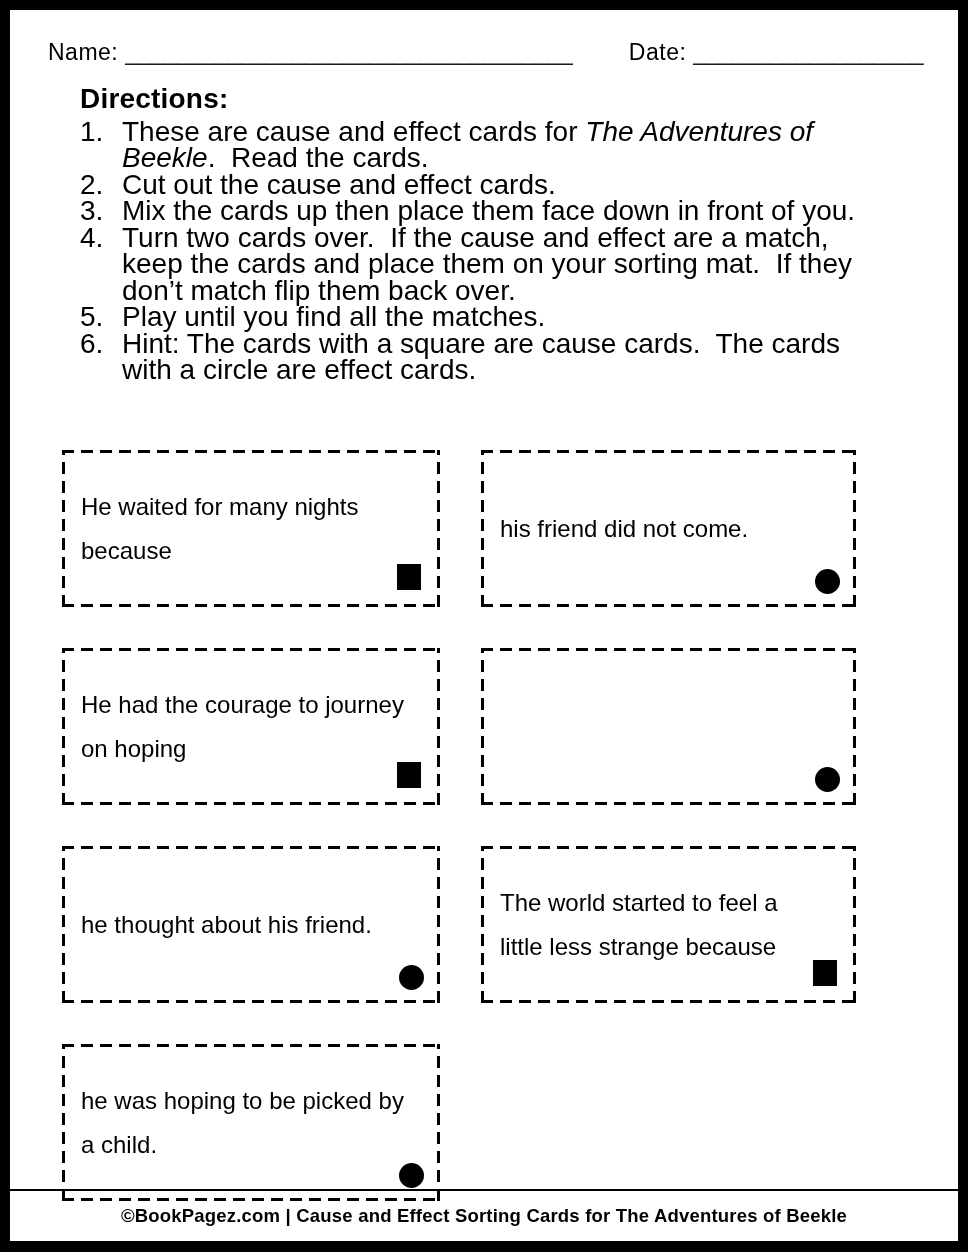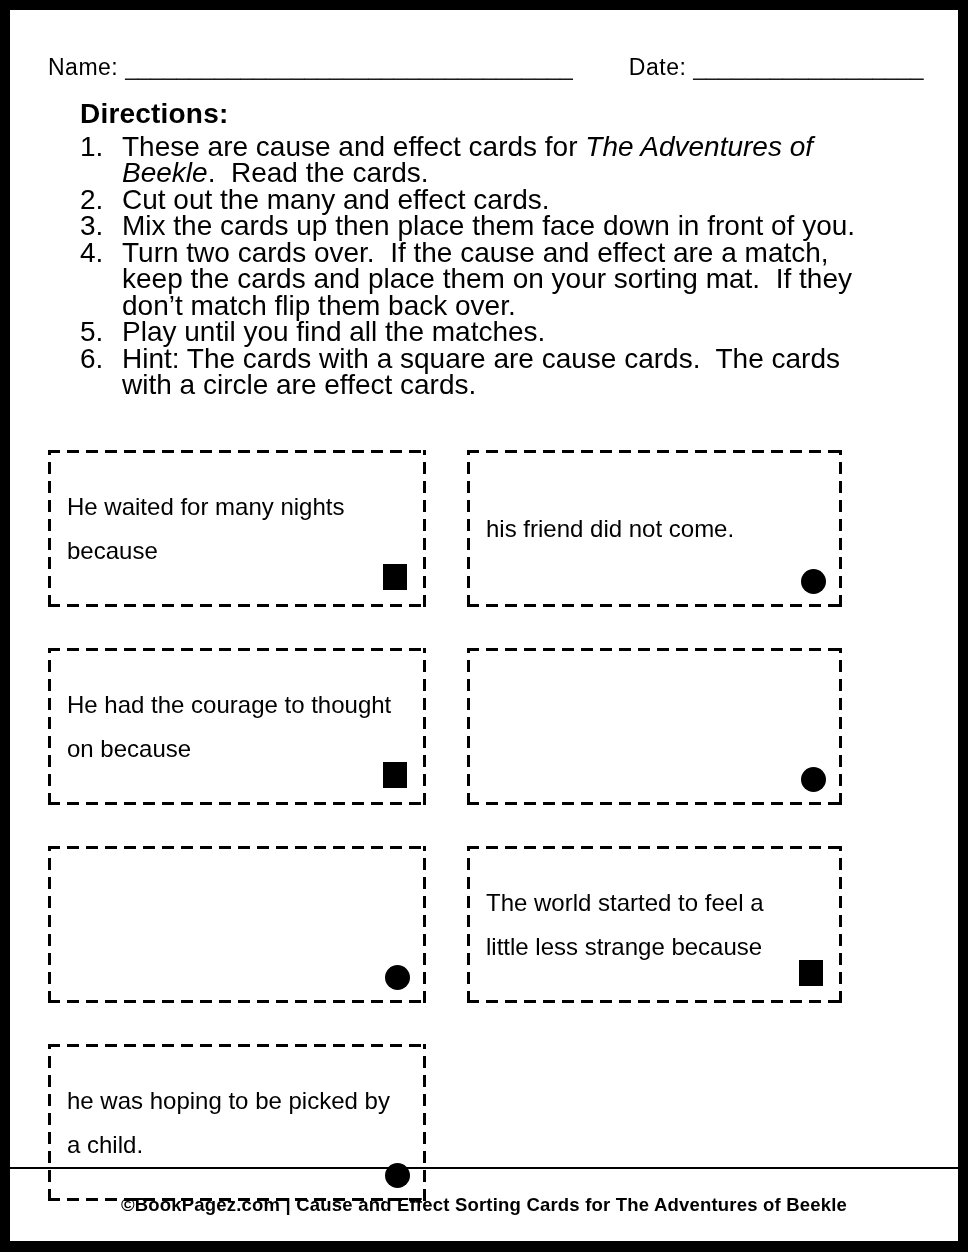--- a/index.html
+++ b/index.html
@@ -14,41 +14,41 @@
     width: 968px; height: 1252px;
     border: 10px solid #000;
     border-bottom-width: 11px;
     background: #fff;
     display: flex; flex-direction: column;
   }
   .content { flex: 1; position: relative; }
 
   
   .name-row {
-    margin: 44px 30px 0 38px;
+    margin: 29px 30px 0 38px;
     font-size: 23px;
     white-space: nowrap;
   }
   .name-row .label { letter-spacing: 0.5px; }
   .name-row .blank { color: #1a1a1a; letter-spacing: 0; }
   .name-row .date { margin-left: 56px; }
 
   
   .directions { margin: 20px 60px 0 70px; font-size: 28px; line-height: 26.5px; }
   .dir-title { font-weight: bold; letter-spacing: 0.2px; }
   .dir-list { margin-top: 6px; }
   .dir-item { display: flex; }
   .dir-num { width: 42px; flex: none; }
   .dir-text { width: 745px; flex: none; }
   .dir-text span, .dir-text i { white-space: pre-wrap; text-align: center; }
 
   
   .cards-grid {
     position: absolute;
-    top: 440px; left: 38px;
+    top: 440px; left: 52px;
     display: grid;
     grid-template-columns: 378px 375px;
     column-gap: 90px;
     row-gap: 33px;
     grid-auto-rows: 157px;
     gap: 41px;
   }
   .card {
     position: relative;
     display: flex;
@@ -65,21 +65,21 @@
     background-size: 100% 3px, 100% 3px, 3px 100%, 3px 100%;
     background-repeat: no-repeat;
   }
   .card-text { white-space: pre-wrap; }
   .marker { position: absolute; background: #000; }
   .marker.square { width: 24px; height: 26px; right: 19px; bottom: 17px; }
   .marker.circle { width: 25px; height: 25px; border-radius: 50%; right: 16px; bottom: 13px; }
 
   
   .footer {
-    height: 74px;
+    height: 52px;
     border-top: 2px solid #000;
     display: flex; align-items: center; justify-content: center;
     font-weight: bold;
     font-size: 18.5px;
     letter-spacing: 0.2px;
   }
 </style>
 </head>
 <body>
 
@@ -90,21 +90,21 @@
 
     <div class="directions">
       <div class="dir-title">Directions:</div>
       <div class="dir-list">
         <div class="dir-item">
             <span class="dir-num">1.</span>
             <span class="dir-text"><span>These are cause and effect cards for </span><i>The Adventures of Beekle</i><span>.  Read the cards.</span></span>
           </div>
         <div class="dir-item">
             <span class="dir-num">2.</span>
-            <span class="dir-text"><span>Cut out the many and effect cards.</span></span>
+            <span class="dir-text"><span>Cut out the cause and effect cards.</span></span>
           </div>
         <div class="dir-item">
             <span class="dir-num">3.</span>
             <span class="dir-text"><span>Mix the cards up then place them face down in front of you.</span></span>
           </div>
         <div class="dir-item">
             <span class="dir-num">4.</span>
             <span class="dir-text"><span>Turn two cards over.  If the cause and effect are a match, keep the cards and place them on your sorting mat.  If they don’t match flip them back over.</span></span>
           </div>
         <div class="dir-item">
@@ -121,27 +121,28 @@
     <div class="cards-grid">
       <div class="card">
         <div class="card-text">He waited for many nights because</div>
         <span class="marker square"></span>
       </div>
       <div class="card">
         <div class="card-text">his friend did not come.</div>
         <span class="marker circle"></span>
       </div>
       <div class="card">
-        <div class="card-text">He had the courage to thought on because</div>
+        <div class="card-text">He had the courage to journey on hoping</div>
         <span class="marker square"></span>
       </div>
       <div class="card">
         <span class="marker circle"></span>
       </div>
       <div class="card">
+        <div class="card-text">he thought about his friend.</div>
         <span class="marker circle"></span>
       </div>
       <div class="card">
         <div class="card-text">The world started to feel a little less strange because</div>
         <span class="marker square"></span>
       </div>
       <div class="card">
         <div class="card-text">he was hoping to be picked by a child.</div>
         <span class="marker circle"></span>
       </div>

